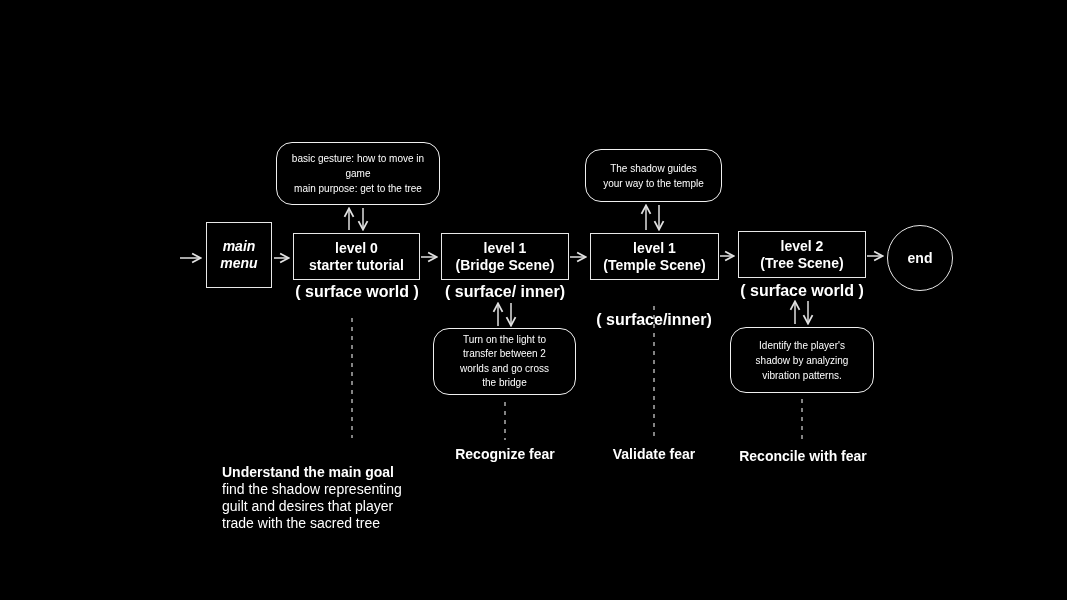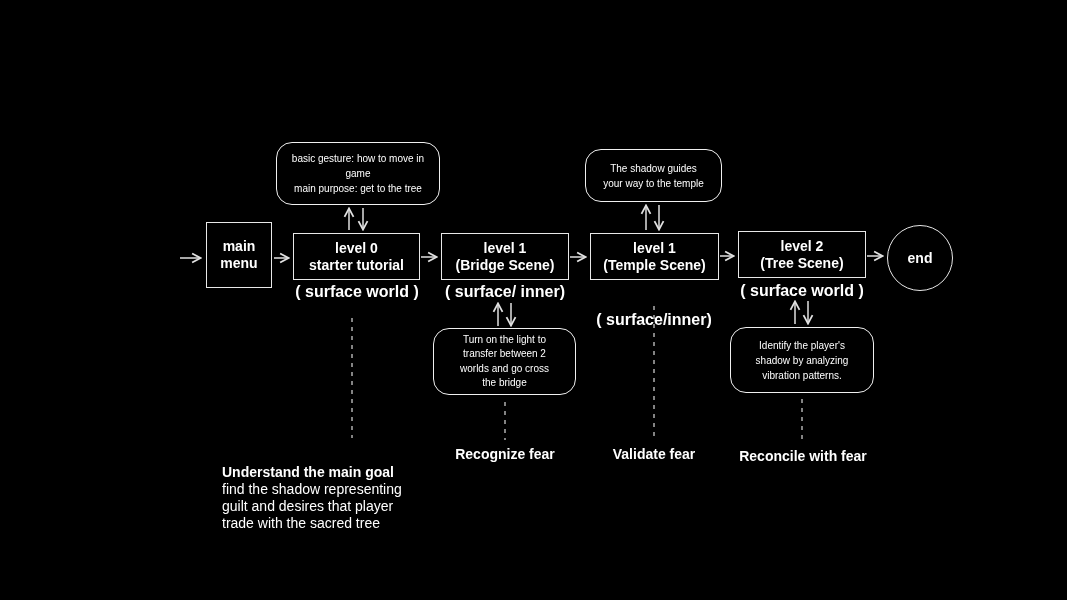--- a/index.html
+++ b/index.html
@@ -64,21 +64,21 @@
 
     <g stroke="#c9c9c9" stroke-width="1.3" stroke-dasharray="4 5">
       <line x1="352" y1="318" x2="352" y2="438"></line>
       <line x1="505" y1="402" x2="505" y2="440"></line>
       <line x1="654" y1="306" x2="654" y2="440"></line>
       <line x1="802" y1="399" x2="802" y2="442"></line>
     </g>
   </svg>
 
 
-  <div class="node box" style="left:206px;top:222px;width:66px;height:66px;">
+  <div class="node box" style="left:206px;top:222px;width:66px;height:66px;font-style:italic;">
     <span class="lbl">main
 menu</span>
   </div>
 
   <div class="node box" style="left:293px;top:233px;width:127px;height:47px;">
     <span class="lbl">level 0
 starter tutorial</span>
   </div>
   <div class="world" style="left:357px;top:283px;">( surface world )</div>
 

